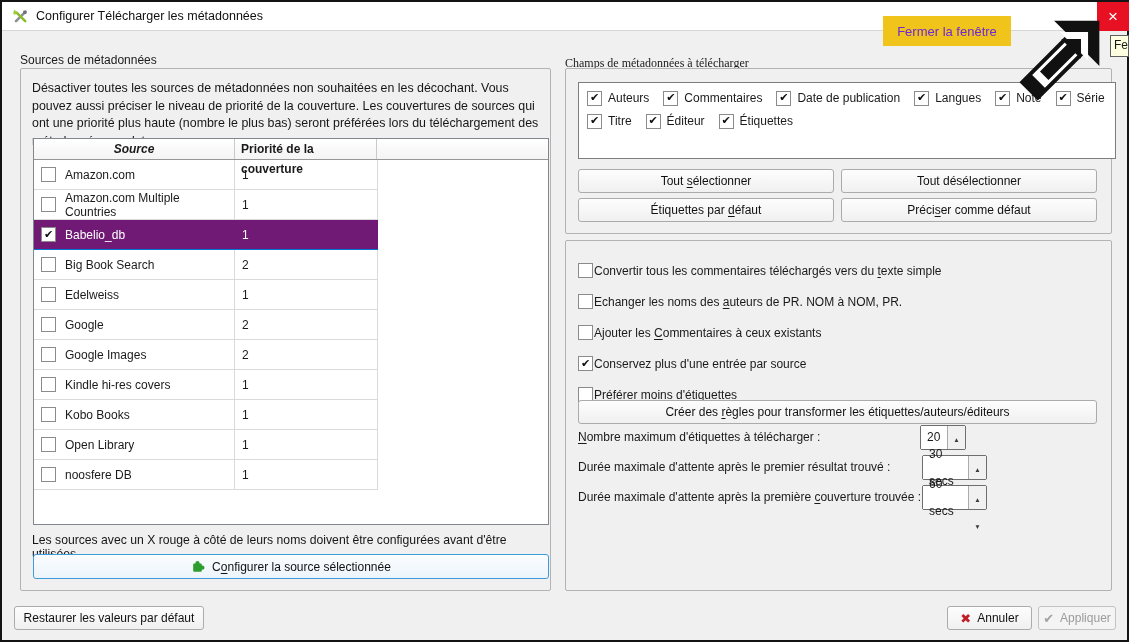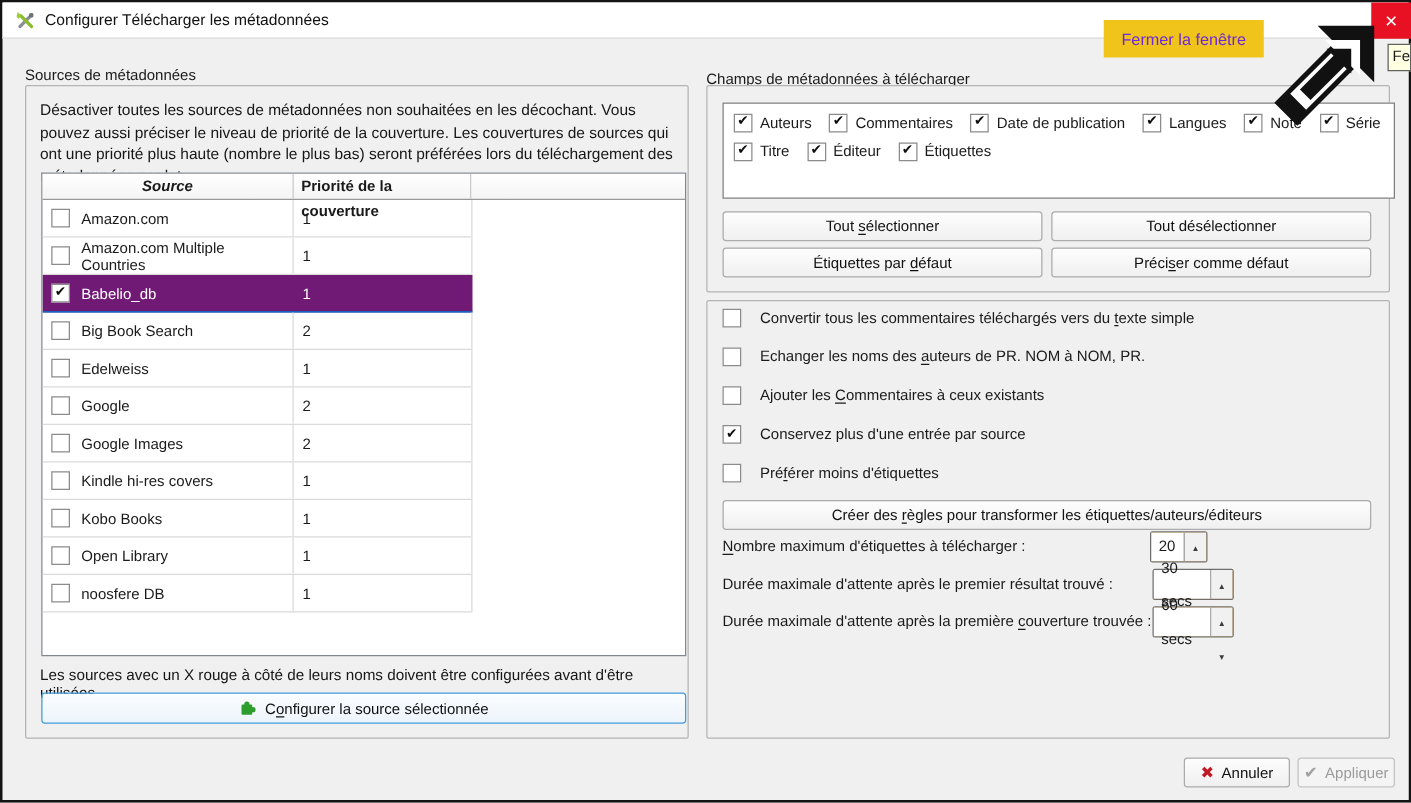--- a/index.html
+++ b/index.html
@@ -38,21 +38,21 @@
   .td{display:flex;align-items:center;box-sizing:border-box;}
   .td.c1{width:201px;padding-left:7px;gap:9px;border-right:1px solid #dadada;}
   .td.c2{flex:1;padding-left:7px;border-right:1px solid #dadada;}
   .tr.sel{background:#701a75;color:#fff;border-bottom-color:#0078d7;}
   .tr.sel .td{border-right-color:transparent;}
   
   .flist{position:absolute;left:578px;top:82px;width:538px;height:77px;background:#fff;border:1px solid #7d7d7d;
     box-sizing:border-box;padding:7px 8px;display:flex;flex-wrap:wrap;column-gap:14px;row-gap:7px;align-content:flex-start;}
   .fitem{display:inline-flex;align-items:center;gap:6px;height:16px;cursor:pointer;}
   
-  .optrow{display:flex;align-items:flex-start;gap:15px;height:31px;cursor:pointer;}
+  .optrow{display:flex;align-items:flex-end;gap:1px;height:31px;cursor:pointer;}
   
   .spinrow{position:absolute;left:578px;width:519px;height:27px;line-height:27px;}
   .spinbox{position:absolute;top:1px;height:25px;display:flex;align-items:stretch;background:#a16207;
     border:1px solid #6e6e6e;border-radius:2px;box-sizing:border-box;}
   .spinval{flex:1;display:flex;align-items:center;padding-left:6px;font-size:12px;background:#fff;}
   .sparrows{width:17px;background:#f1f1f1;border-left:1px solid #ababab;display:flex;flex-direction:column;}
   .sparrows span{flex:1;display:flex;align-items:center;justify-content:center;font-size:6.5px;color:#3c3c3c;cursor:pointer;}
   .sw1{left:342px;width:46px;}
   .sw2{left:344px;width:65px;}
   
@@ -175,21 +175,21 @@
 
   <div class="btn cfgbtn">
     <svg width="15" height="15" viewBox="0 0 15 15">
       <rect x="2.2" y="4.6" width="8.6" height="8.2" rx="1" fill="#2d9d2d"></rect>
       <circle cx="6.5" cy="4.2" r="2.1" fill="#2d9d2d"></circle>
       <circle cx="11.4" cy="8.7" r="2.1" fill="#2d9d2d"></circle>
     </svg>
     <span><span>C</span><u>o</u><span>nfigurer la source sélectionnée</span></span>
   </div>
 
-  <span class="glabel" style="left:565px;top:56px;">Champs de métadonnées à télécharger</span>
+  <span class="glabel" style="left:565px;top:56px;font-family:Liberation Serif, serif;">Champs de métadonnées à télécharger</span>
   <div class="gbox" style="left:565px;top:68px;width:545px;height:164px;"></div>
   <div class="flist" id="fields-list">
       <span class="fitem">
         <span class="cb on"></span>
         <span>Auteurs</span>
       </span>
       <span class="fitem">
         <span class="cb on"></span>
         <span>Commentaires</span>
       </span>
@@ -280,20 +280,23 @@
         </span></div>
       <div class="spinrow" style="top: 484px;"><span><span>Durée maximale d'attente après la première </span><u>c</u><span>ouverture trouvée :</span></span><span class="spinbox sw2">
           <span class="spinval">60 secs</span>
           <span class="sparrows">
             <span>▲</span>
             <span>▼</span>
           </span>
         </span></div>
     </div>
 
+  <div class="btn" style="left:14px;top:606px;width:190px;height:24px;">
+    <span>Restaurer les valeurs par défaut</span>
+  </div>
   <div class="btn" style="left:947px;top:606px;width:85px;height:24px;">
     <span style="color:#c01c28;font-weight:bold;font-size:13px;">✖</span>
     <span>Annuler</span>
   </div>
   <div class="btn disabled" style="left:1038px;top:606px;width:78px;height:24px;">
     <span style="color:#a2a2a2;font-size:13px;">✔</span>
     <span>Appliquer</span>
   </div>
 
   <div class="note-yellow">Fermer la fenêtre</div>

